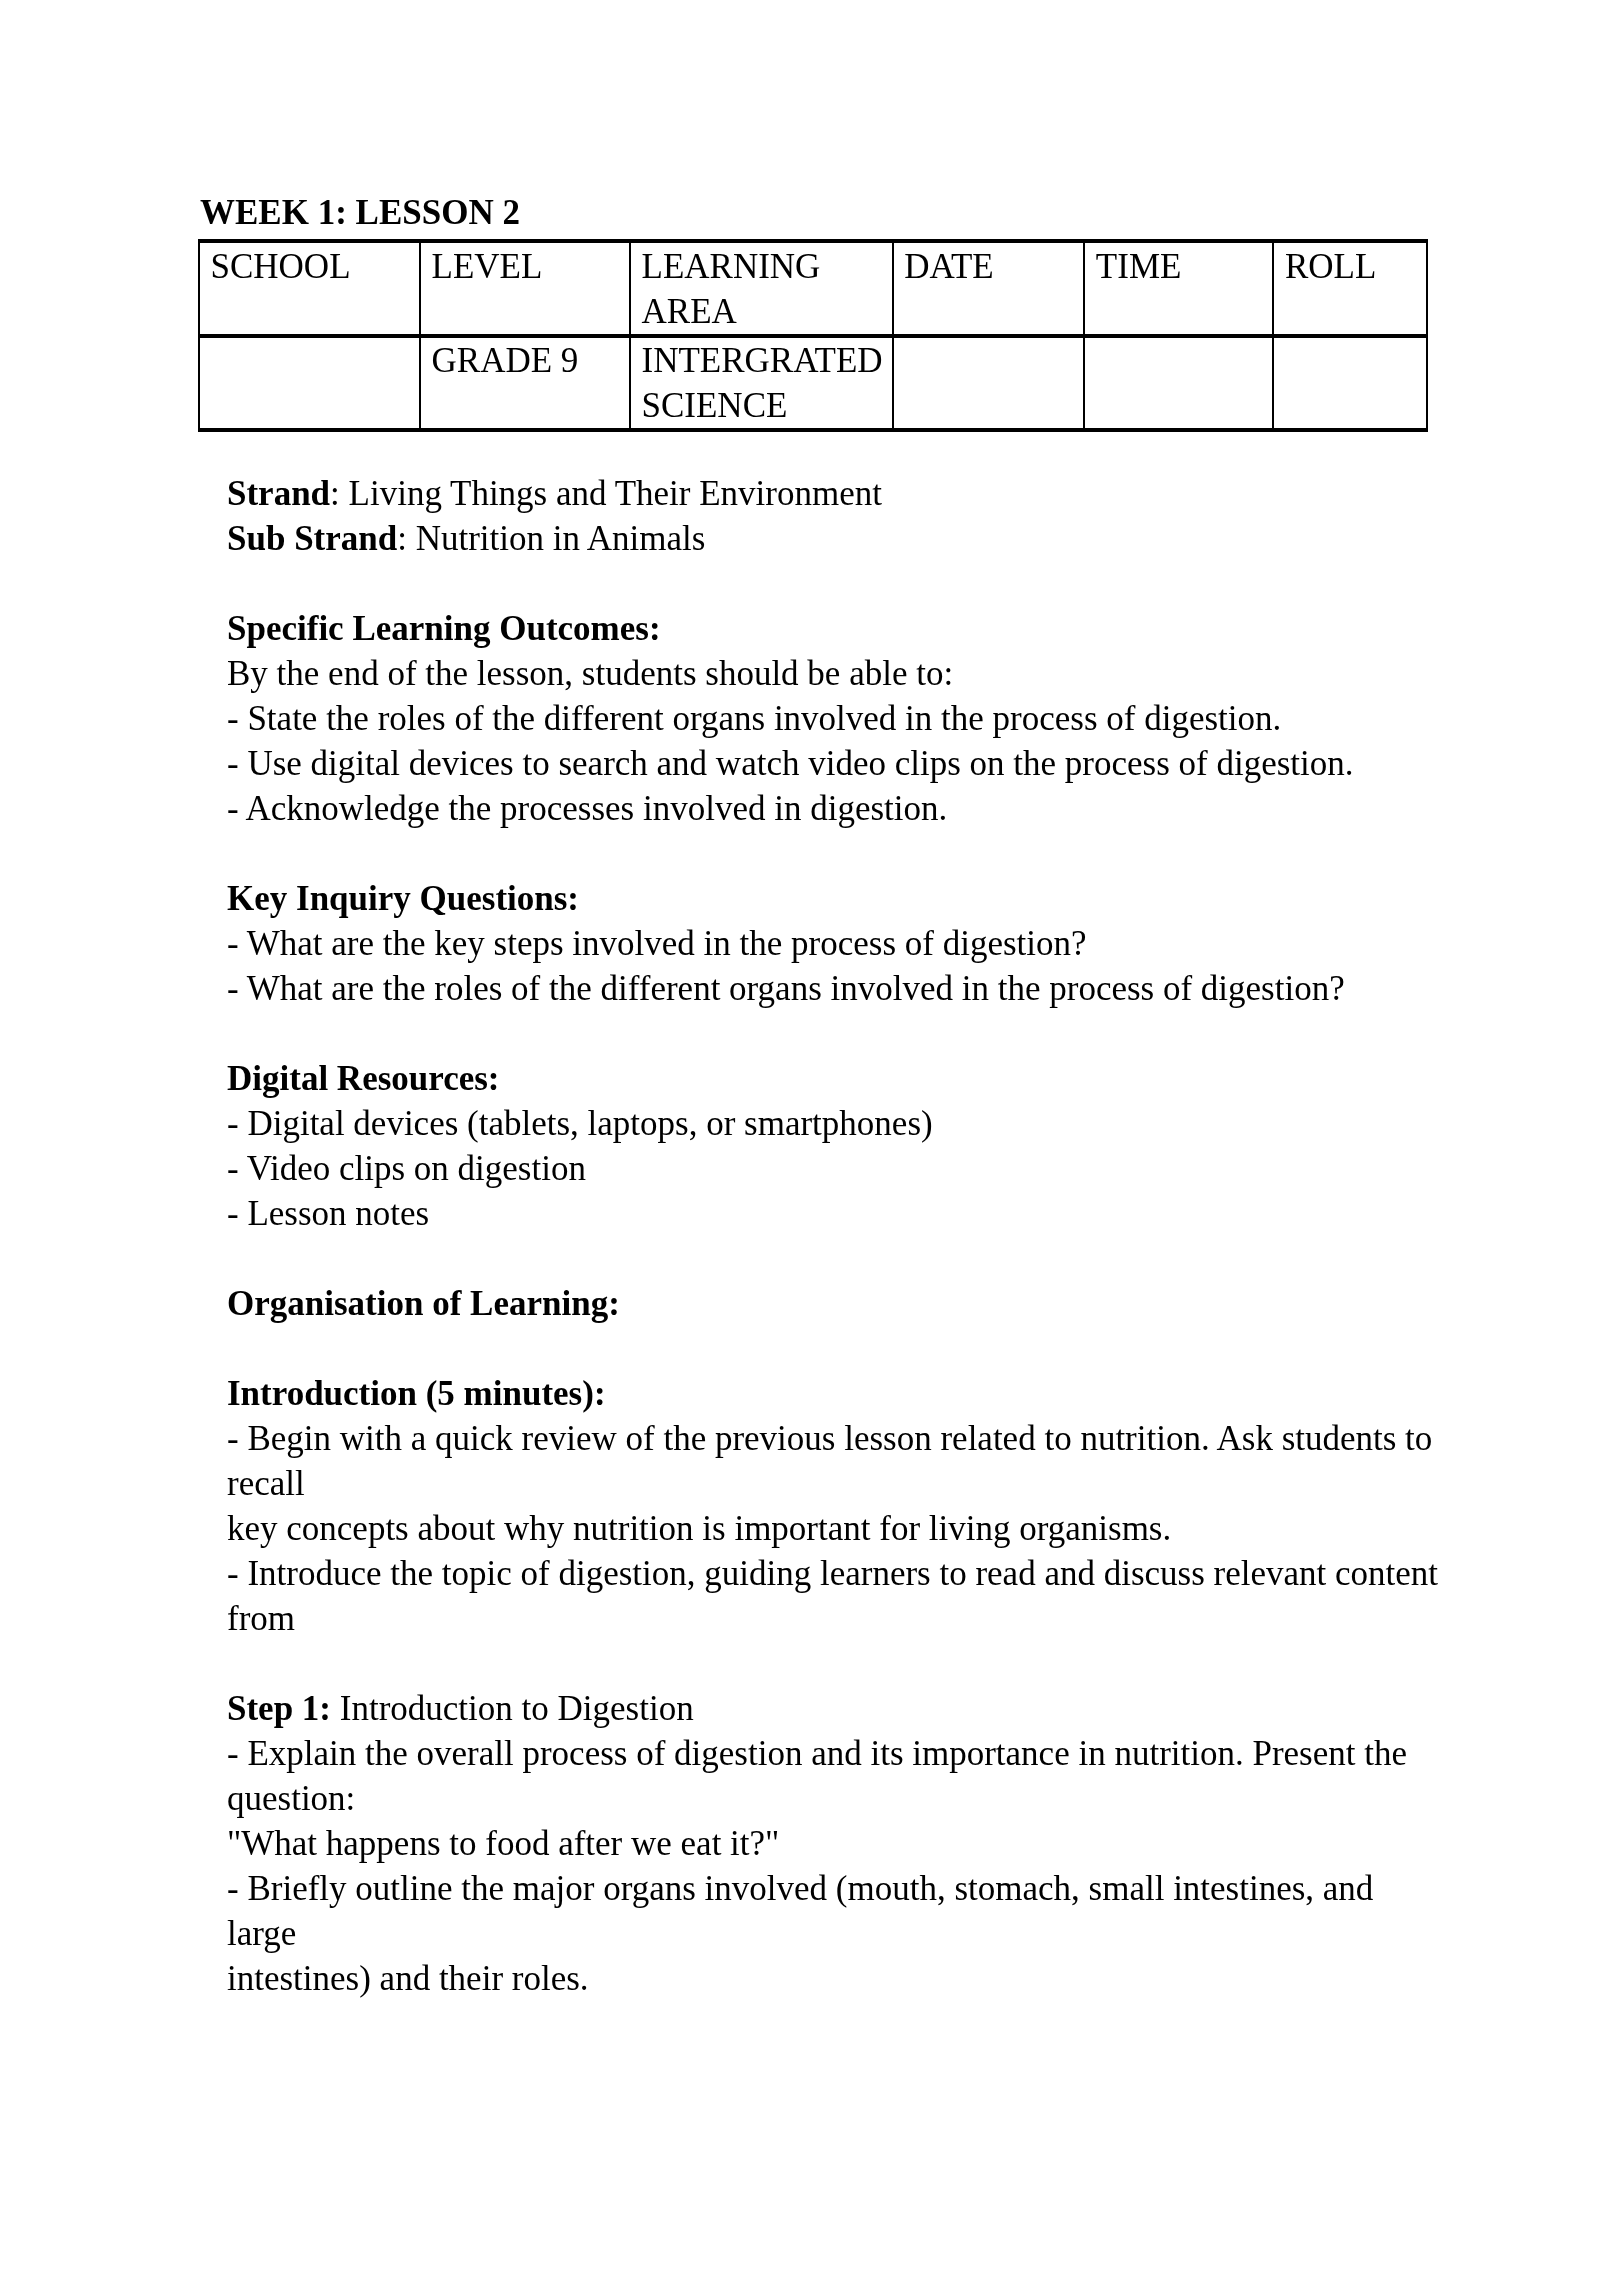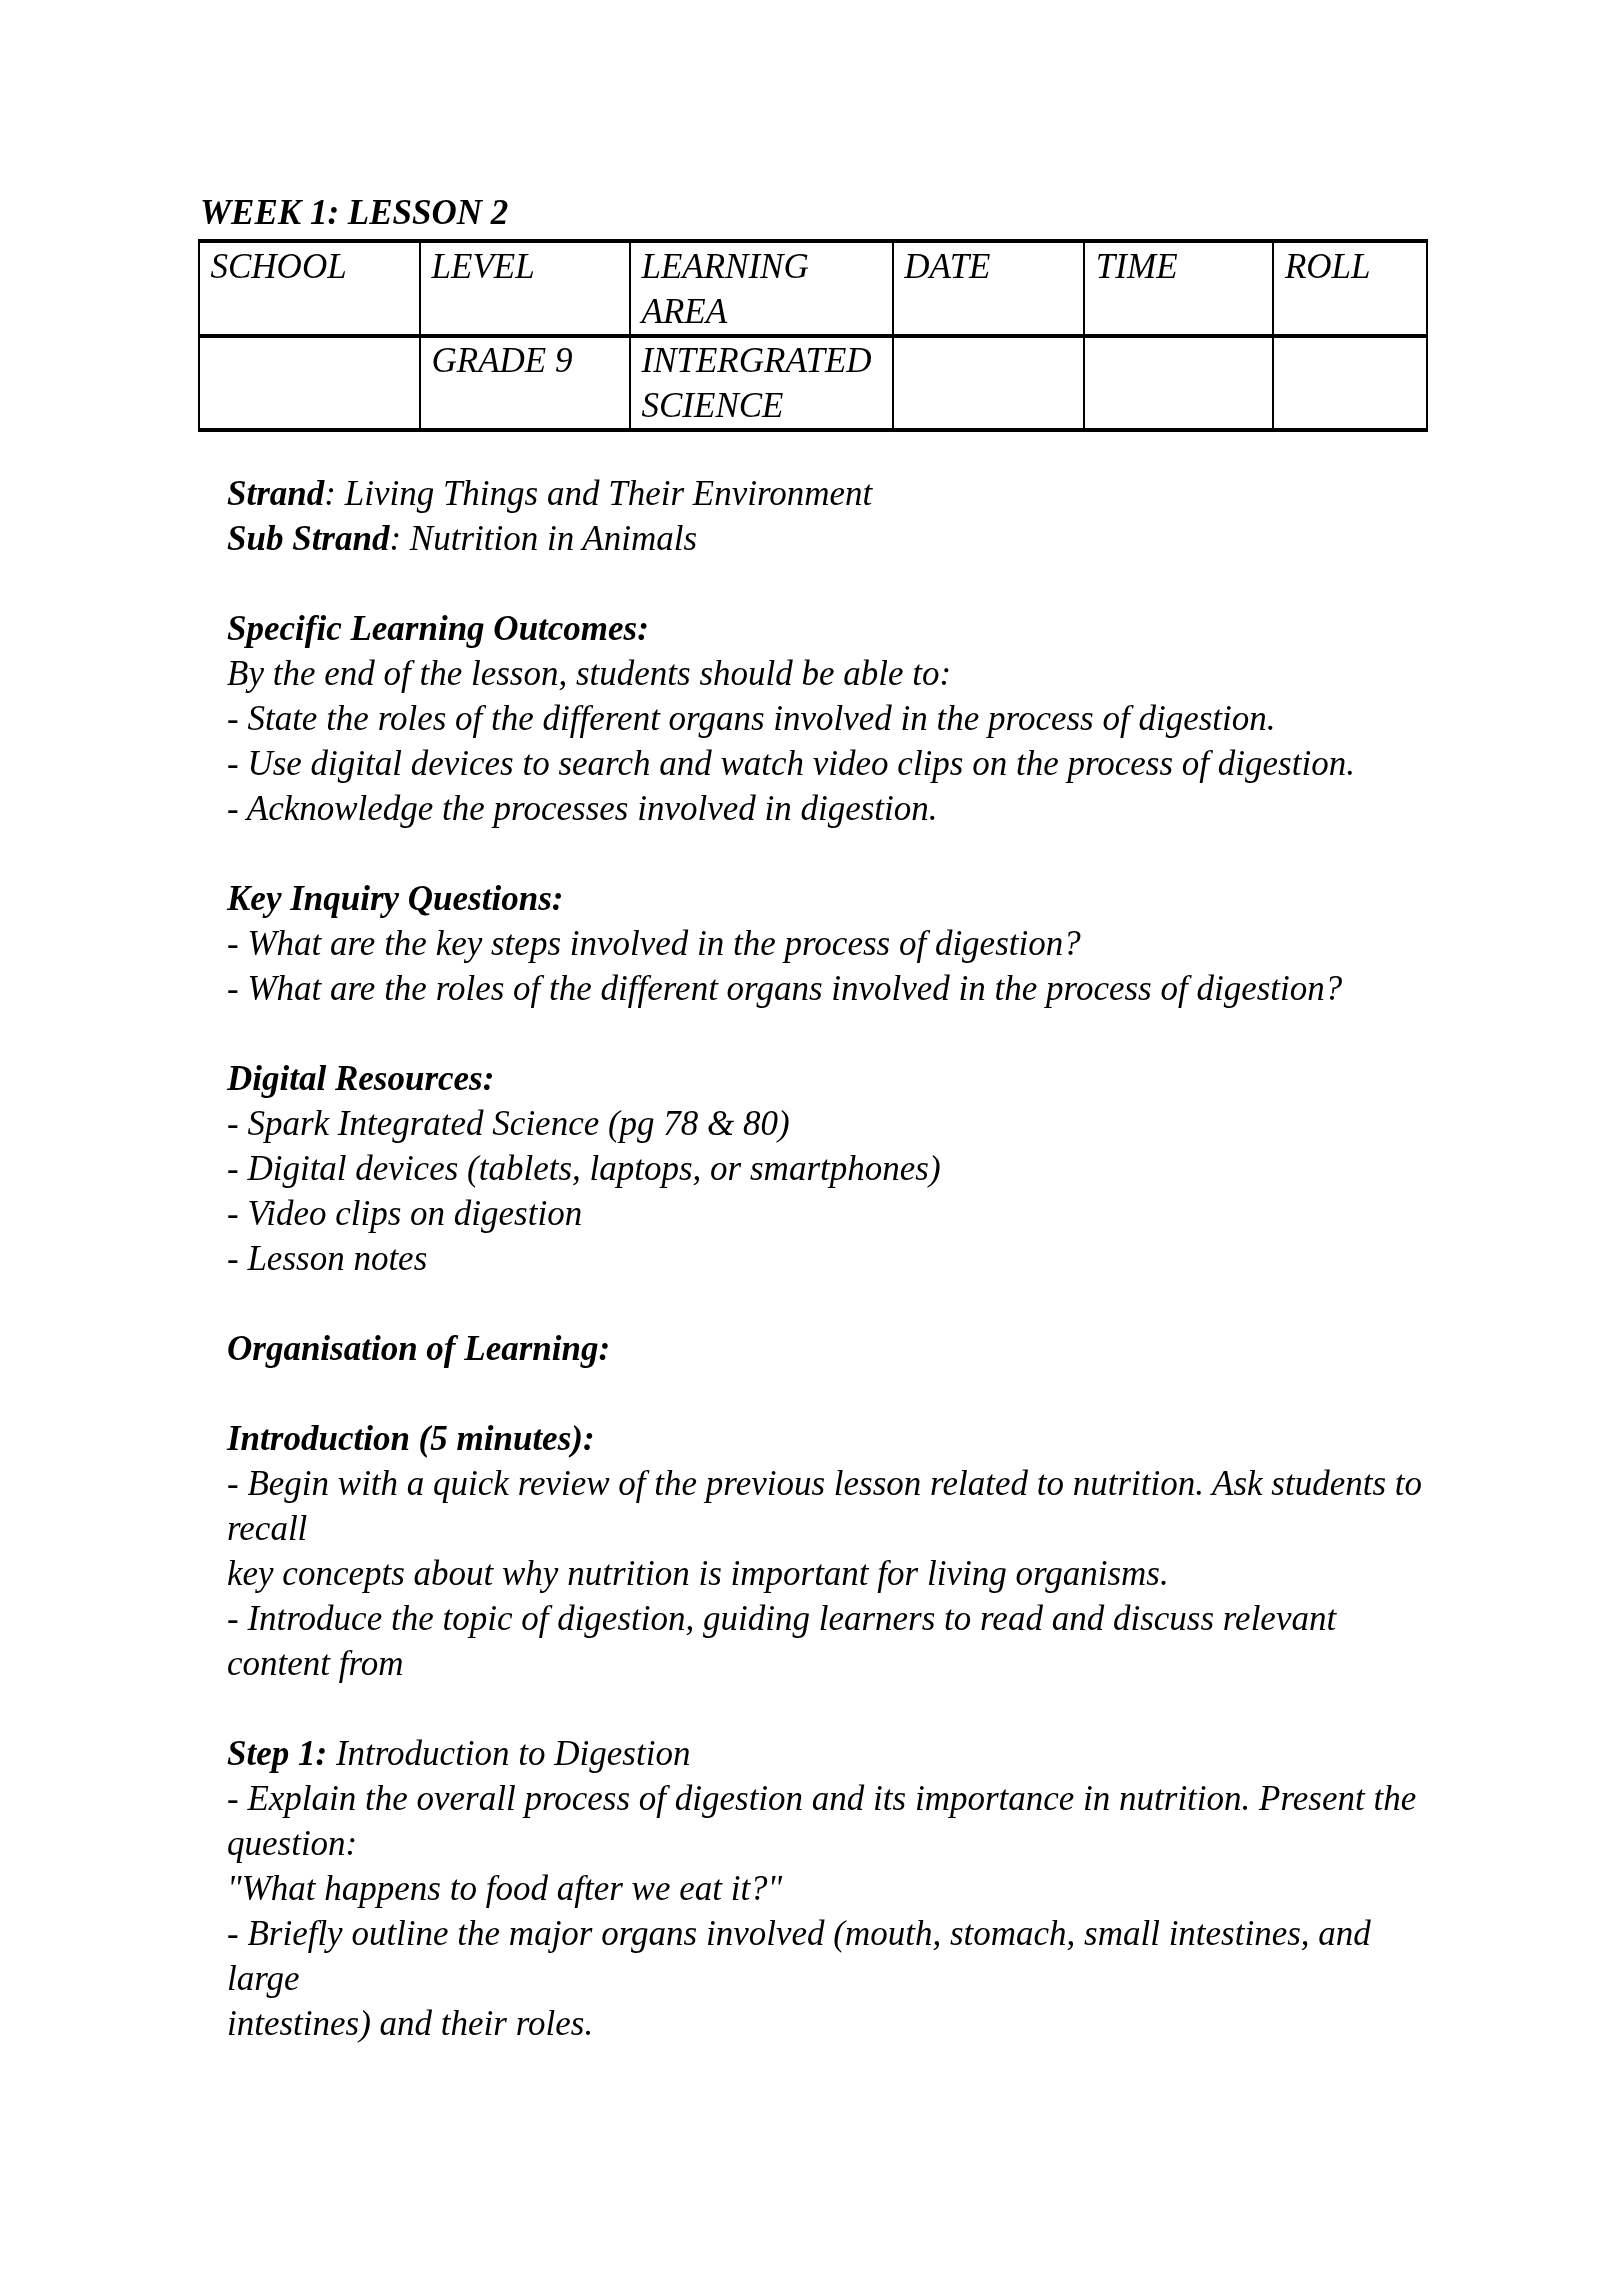--- a/index.html
+++ b/index.html
@@ -10,21 +10,20 @@
   .page {
     position: relative;
     width: 1623px;
     height: 2295px;
     background: #ffffff;
     color: #000000;
     font-family: "Liberation Serif", "DejaVu Serif", serif;
     font-size: 35px;
     line-height: 45px;
     overflow: hidden;
-    font-style: italic;
   }
   .content {
     position: absolute;
     left: 198px;
     top: 190px;
     width: 1247px;
   }
   .doc-title {
     margin: 0 0 0 2px;
     font-size: 35px;
@@ -117,21 +116,20 @@
         <div class="doc-line"><span>By the end of the lesson, students should be able to:</span></div>
         <div class="doc-line"><span>- State the roles of the different organs involved in the process of digestion.</span></div>
         <div class="doc-line"><span>- Use digital devices to search and watch video clips on the process of digestion.</span></div>
         <div class="doc-line"><span>- Acknowledge the processes involved in digestion.</span></div>
         <div class="blank-line"></div>
         <div class="doc-line"><span class="b">Key Inquiry Questions:</span></div>
         <div class="doc-line"><span>- What are the key steps involved in the process of digestion?</span></div>
         <div class="doc-line"><span>- What are the roles of the different organs involved in the process of digestion?</span></div>
         <div class="blank-line"></div>
         <div class="doc-line"><span class="b">Digital Resources:</span></div>
-        <div class="doc-line"><span>- Spark Integrated Science (pg 78 &amp; 80)</span></div>
         <div class="doc-line"><span>- Digital devices (tablets, laptops, or smartphones)</span></div>
         <div class="doc-line"><span>- Video clips on digestion</span></div>
         <div class="doc-line"><span>- Lesson notes</span></div>
         <div class="blank-line"></div>
         <div class="doc-line"><span class="b">Organisation of Learning:</span></div>
         <div class="blank-line"></div>
         <div class="doc-line"><span class="b">Introduction (5 minutes):</span></div>
         <div class="doc-line"><span>- Begin with a quick review of the previous lesson related to nutrition. Ask students to recall</span></div>
         <div class="doc-line"><span>key concepts about why nutrition is important for living organisms.</span></div>
         <div class="doc-line"><span>- Introduce the topic of digestion, guiding learners to read and discuss relevant content from</span></div>

